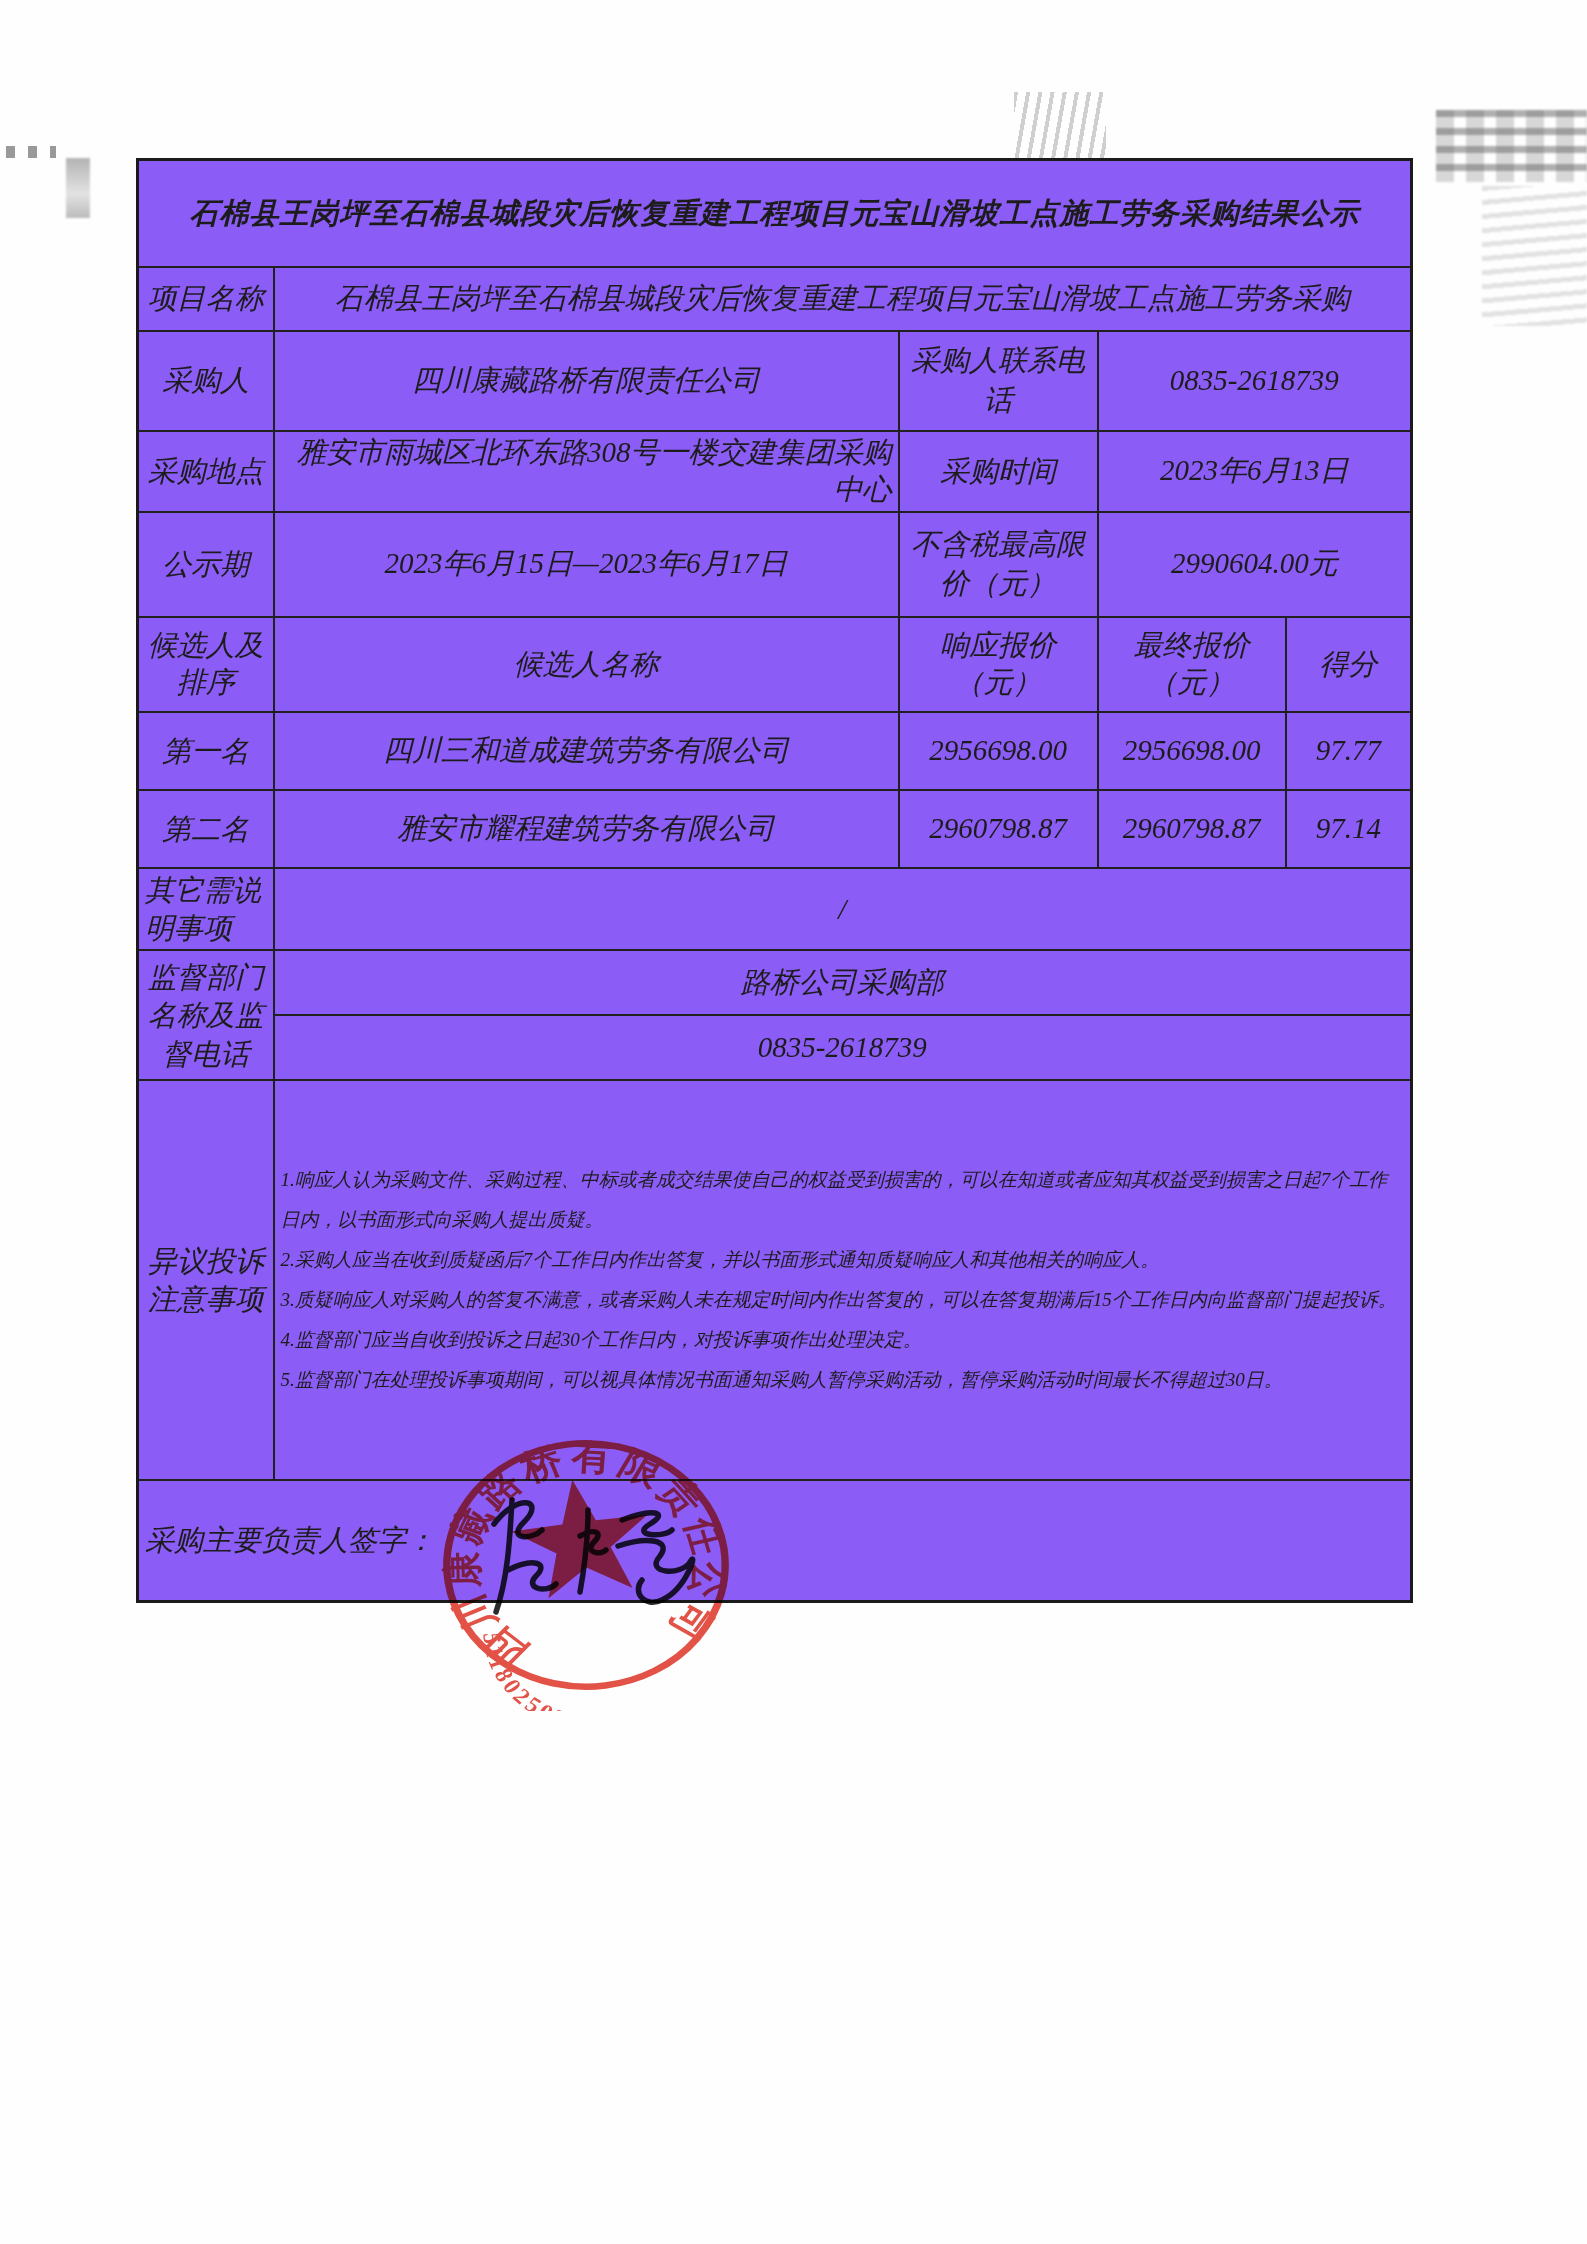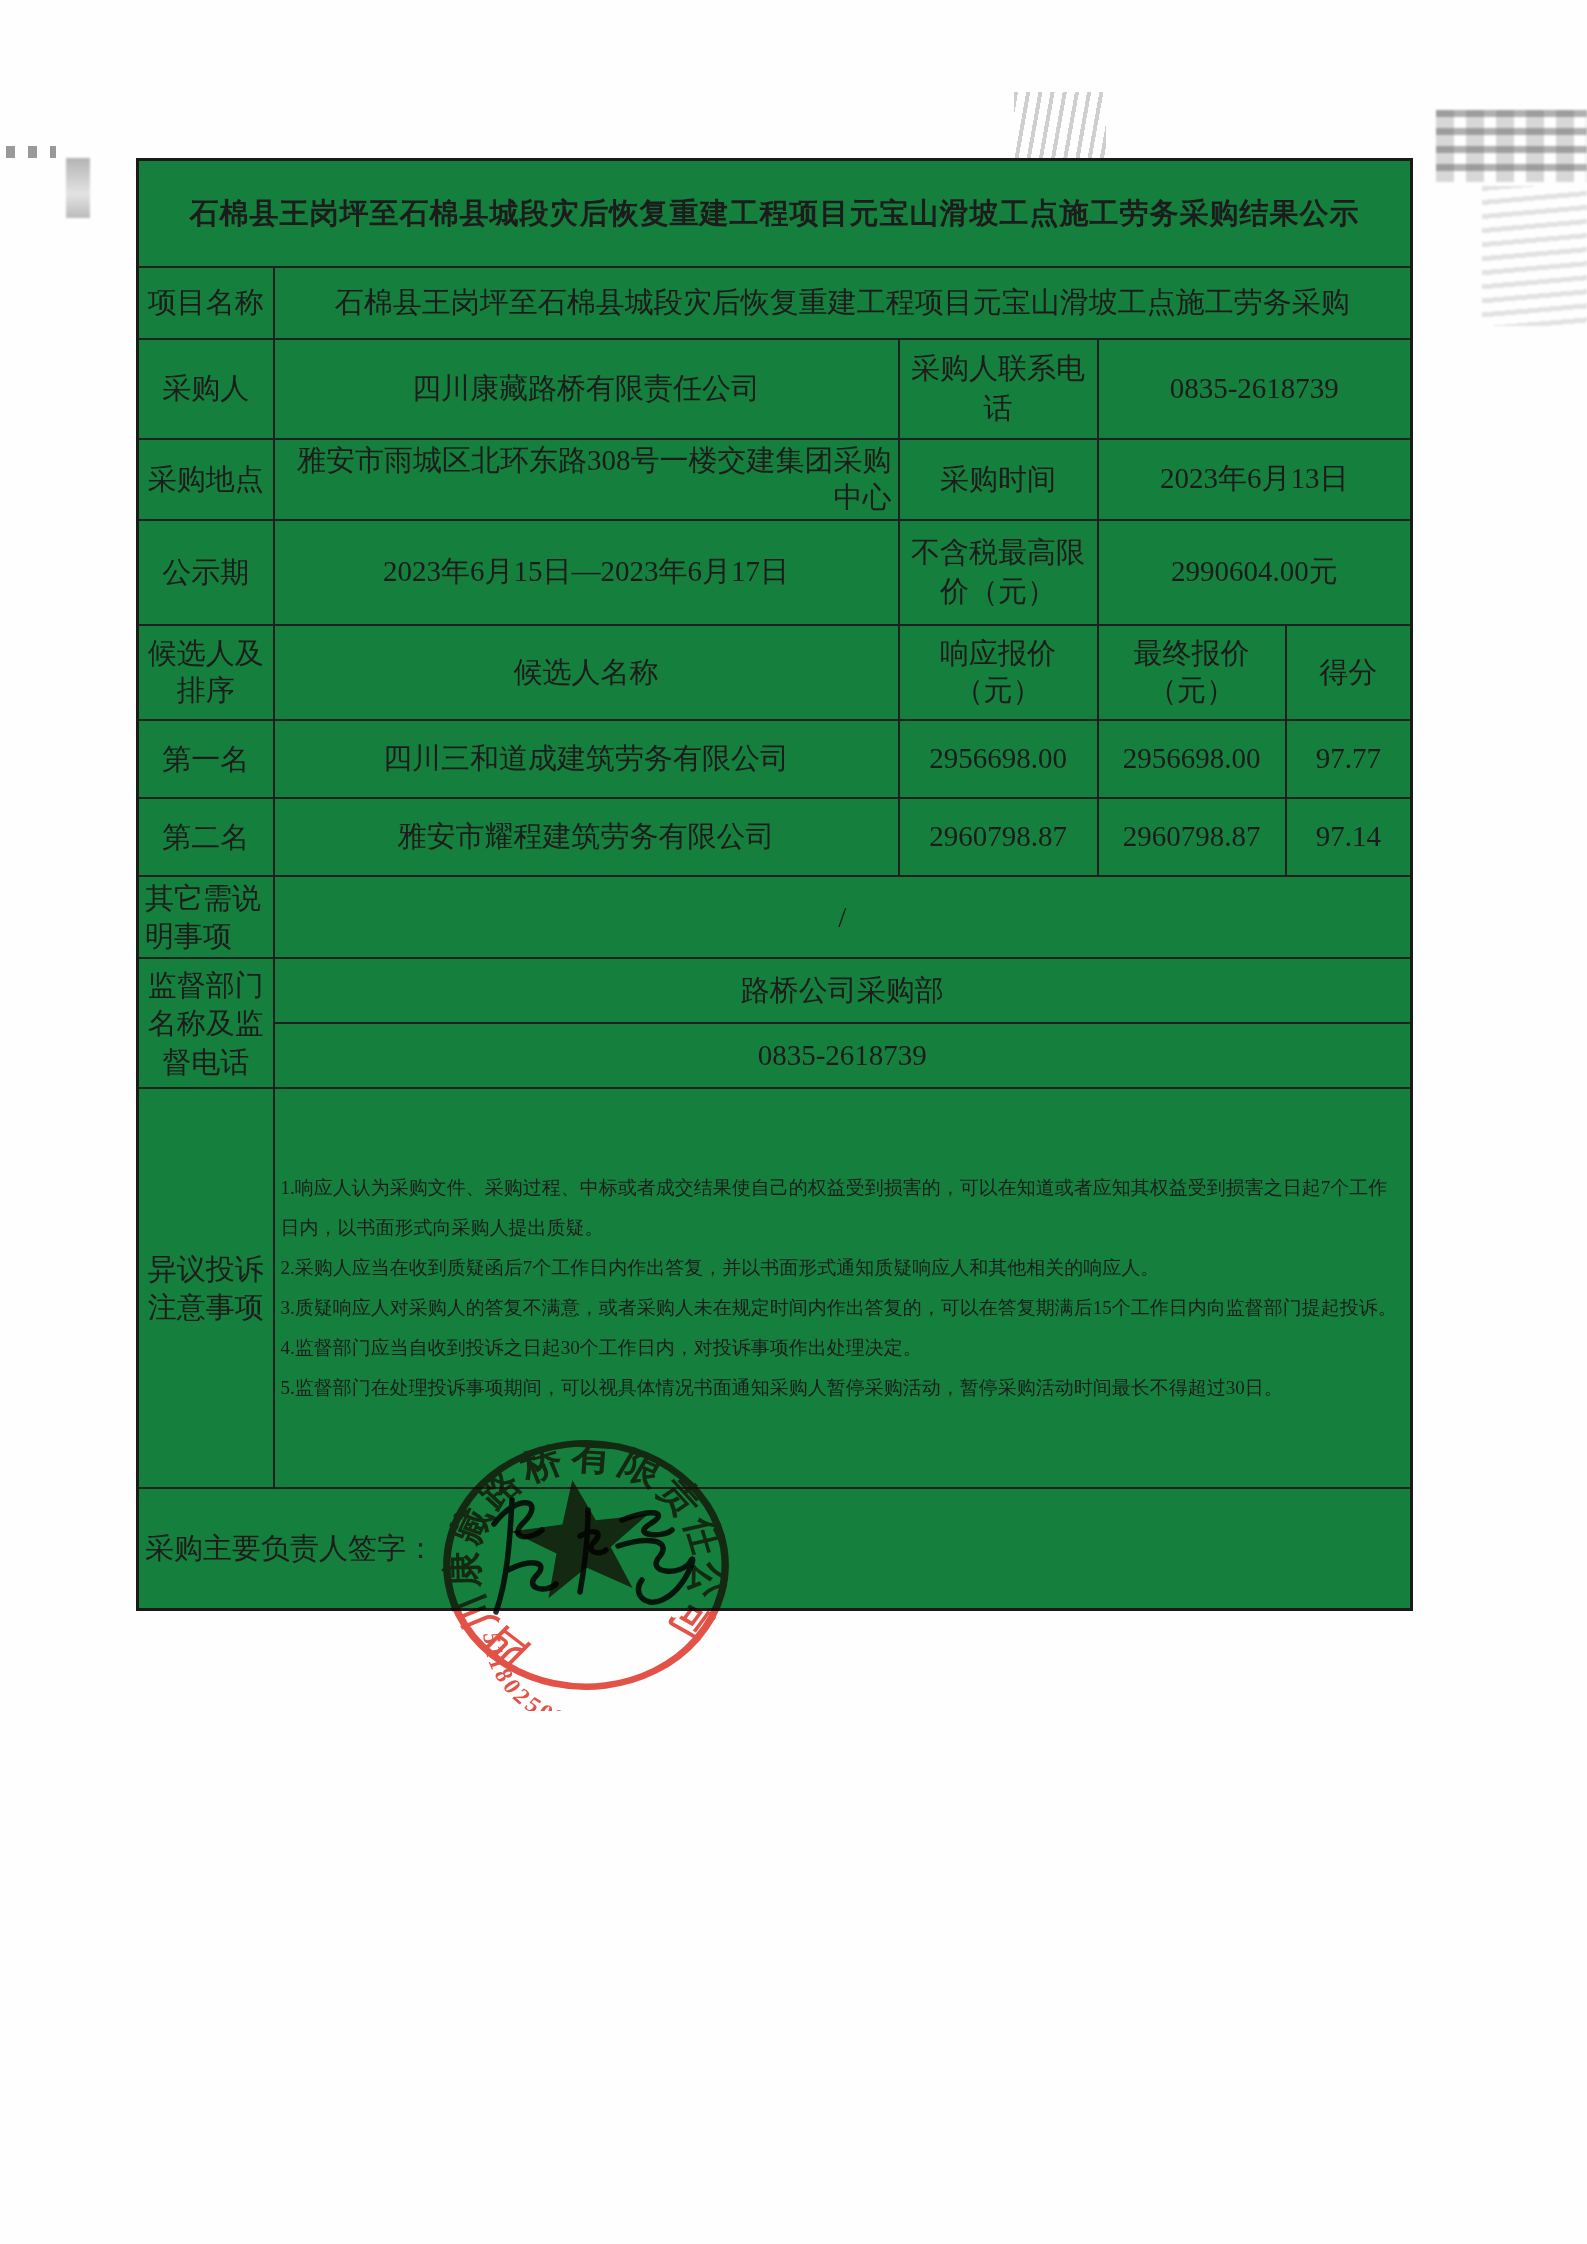--- a/index.html
+++ b/index.html
@@ -9,35 +9,36 @@
     background:#fefefe;
     font-family:"Liberation Serif","DejaVu Serif",serif;
     color:#1c1c1c;
     overflow:hidden;
   }
   table.doc{
     position:absolute;left:136px;top:158px;
     width:1274px;
     border-collapse:collapse;
     table-layout:fixed;
-    background:#15803d;
+    background:#8b5cf6;
+    font-style:italic;
   }
   table.doc td{
     border:2px solid #202020;
     vertical-align:middle;
     font-size:29px;
     color:#1c1c1c;
     padding:2px 6px;
     overflow:hidden;
   }
   table.doc{border:3px solid #1a1a1a;}
   col.c1{width:136px;} col.c2{width:625px;} col.c3{width:199px;} col.c4{width:188px;} col.c5{width:126px;}
 
   tr.r-title   {height:107px;}
-  tr.r-project {height:72px;}
+  tr.r-project {height:64px;}
   tr.r-purchaser{height:100px;}
   tr.r-location{height:78px;}
   tr.r-publicity{height:105px;}
   tr.r-candhead{height:95px;}
   tr.r-cand    {height:78px;}
   tr.r-other   {height:70px;}
   tr.r-supa    {height:65px;}
   tr.r-supb    {height:65px;}
   tr.r-objection{height:400px;}
   tr.r-sign    {height:121px;}

